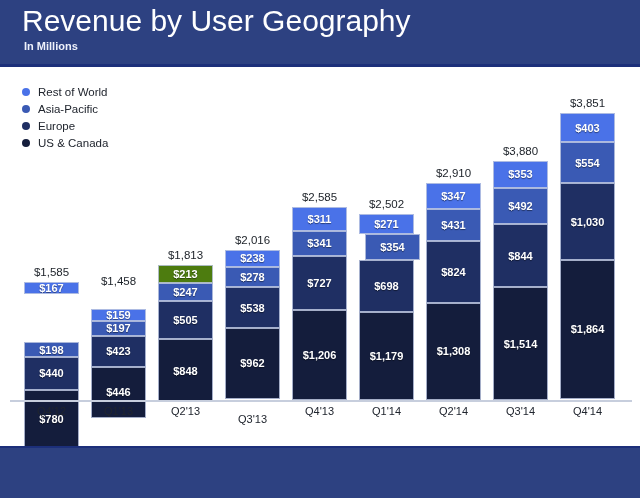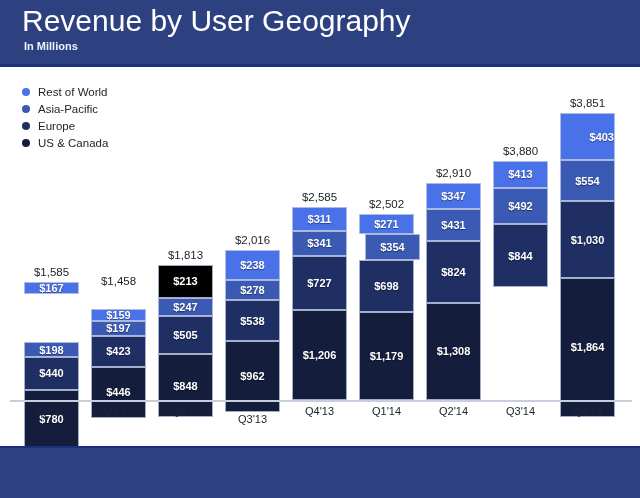--- a/index.html
+++ b/index.html
@@ -136,38 +136,38 @@
             <span class="seg-label">$423</span>
           </div>
           <div class="seg" style="height: 50.6032px; background: rgb(20, 29, 60);">
             <span class="seg-label">$446</span>
           </div>
         </div>
       </div>
       <div class="bar-group" style="left: 158px; bottom: 14px; height: 135.116px;">
         <div class="bar-total" style="bottom: 139.116px;">$1,813</div>
         <div class="bar-stack" style="height: 135.116px;">
-          <div class="seg" style="height: 33px; background: #000000;">
+          <div class="seg" style="height: 18px; background: #4d7c0f;">
             <span class="seg-label">$213</span>
           </div>
           <div class="seg" style="height: 18.4079px; background: rgb(58, 90, 180);">
             <span class="seg-label">$247</span>
           </div>
           <div class="seg" style="height: 37.6357px; background: rgb(31, 47, 99);">
             <span class="seg-label">$505</span>
           </div>
           <div class="seg" style="height: 63.1981px; background: rgb(20, 29, 60);">
             <span class="seg-label">$848</span>
           </div>
         </div>
       </div>
       <div class="bar-group" style="left: 225px; bottom: 14px; height: 150.245px;">
         <div class="bar-total" style="bottom: 154.245px;">$2,016</div>
         <div class="bar-stack" style="height: 150.245px;">
-          <div class="seg" style="height: 30px; background: rgb(74, 114, 232);">
+          <div class="seg" style="height: 17px; background: rgb(74, 114, 232);">
             <span class="seg-label">$238</span>
           </div>
           <div class="seg" style="height: 20.7183px; background: rgb(58, 90, 180);">
             <span class="seg-label">$278</span>
           </div>
           <div class="seg" style="height: 40.095px; background: rgb(31, 47, 99);">
             <span class="seg-label">$538</span>
           </div>
           <div class="seg" style="height: 71.6941px; background: rgb(20, 29, 60);">
             <span class="seg-label">$962</span>
@@ -222,34 +222,37 @@
           </div>
           <div class="seg" style="height: 97.4801px; background: rgb(20, 29, 60);">
             <span class="seg-label">$1,308</span>
           </div>
         </div>
       </div>
       <div class="bar-group" style="left: 493px; bottom: 14px; height: 238.707px;">
         <div class="bar-total" style="bottom: 242.707px;">$3,880</div>
         <div class="bar-stack" style="height: 238.707px;">
           <div class="seg" style="height: 26.3077px; background: rgb(74, 114, 232);">
-            <span class="seg-label">$413</span>
+            <span class="seg-label">$353</span>
           </div>
           <div class="seg" style="height: 36.6668px; background: rgb(58, 90, 180);">
             <span class="seg-label">$492</span>
           </div>
           <div class="seg" style="height: 62.9px; background: rgb(31, 47, 99);">
             <span class="seg-label">$844</span>
+          </div>
+          <div class="seg" style="height: 112.833px; background: rgb(20, 29, 60);">
+            <span class="seg-label">$1,514</span>
           </div>
         </div>
       </div>
       <div class="bar-group" style="left: 560px; bottom: 14px; height: 287px;">
         <div class="bar-total" style="bottom: 291px;">$3,851</div>
         <div class="bar-stack" style="height: 287px;">
-          <div class="seg" style="height: 47px; background: rgb(74, 114, 232); justify-content: flex-end;">
+          <div class="seg" style="height: 29px; background: rgb(74, 114, 232);">
             <span class="seg-label">$403</span>
           </div>
           <div class="seg" style="height: 41.2875px; background: rgb(58, 90, 180);">
             <span class="seg-label">$554</span>
           </div>
           <div class="seg" style="height: 76.7619px; background: rgb(31, 47, 99);">
             <span class="seg-label">$1,030</span>
           </div>
           <div class="seg" style="height: 138.917px; background: rgb(20, 29, 60);">
             <span class="seg-label">$1,864</span>

